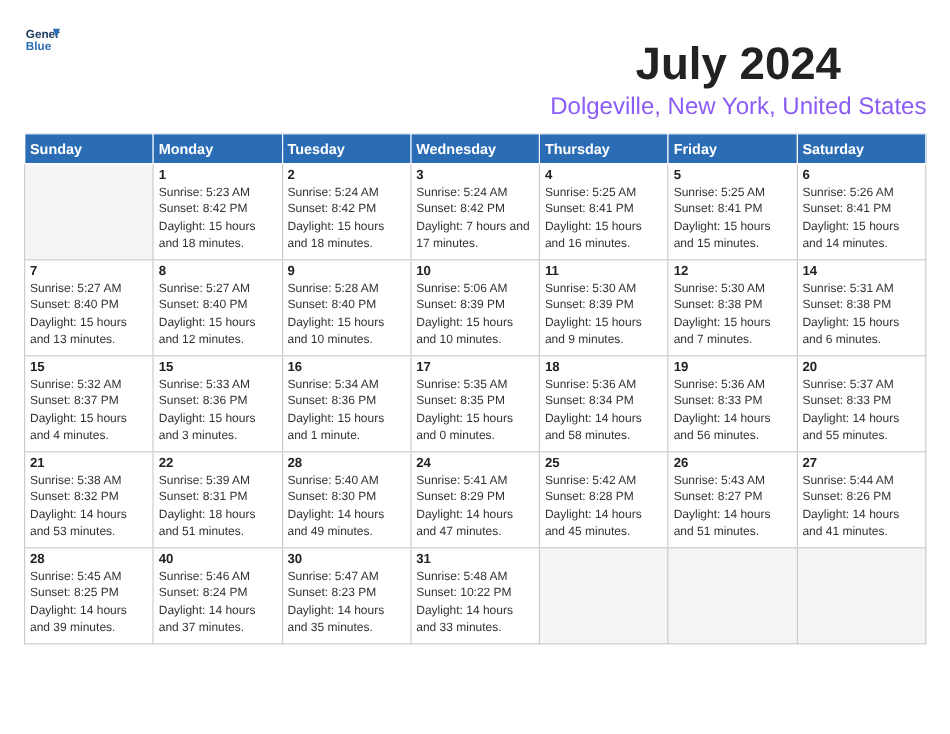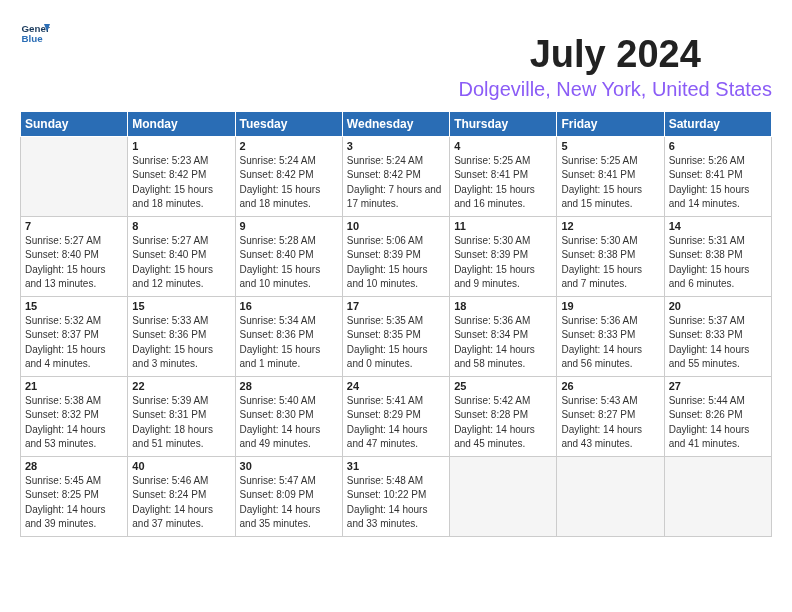--- a/index.html
+++ b/index.html
@@ -221,39 +221,39 @@
           <td>
             <span class="day-num">24</span>
             <div class="cell-info"><span>Sunrise: 5:41 AM</span><br><span>Sunset: 8:29 PM</span><br><span>Daylight: 14 hours and 47 minutes.</span></div>
           </td>
           <td>
             <span class="day-num">25</span>
             <div class="cell-info"><span>Sunrise: 5:42 AM</span><br><span>Sunset: 8:28 PM</span><br><span>Daylight: 14 hours and 45 minutes.</span></div>
           </td>
           <td>
             <span class="day-num">26</span>
-            <div class="cell-info"><span>Sunrise: 5:43 AM</span><br><span>Sunset: 8:27 PM</span><br><span>Daylight: 14 hours and 43 minutes.</span></div>
+            <div class="cell-info"><span>Sunrise: 5:43 AM</span><br><span>Sunset: 8:27 PM</span><br><span>Daylight: 14 hours and 51 minutes.</span></div>
           </td>
           <td>
             <span class="day-num">27</span>
             <div class="cell-info"><span>Sunrise: 5:44 AM</span><br><span>Sunset: 8:26 PM</span><br><span>Daylight: 14 hours and 41 minutes.</span></div>
           </td>
         </tr>
         <tr>
           <td>
             <span class="day-num">28</span>
             <div class="cell-info"><span>Sunrise: 5:45 AM</span><br><span>Sunset: 8:25 PM</span><br><span>Daylight: 14 hours and 39 minutes.</span></div>
           </td>
           <td>
             <span class="day-num">40</span>
             <div class="cell-info"><span>Sunrise: 5:46 AM</span><br><span>Sunset: 8:24 PM</span><br><span>Daylight: 14 hours and 37 minutes.</span></div>
           </td>
           <td>
             <span class="day-num">30</span>
-            <div class="cell-info"><span>Sunrise: 5:47 AM</span><br><span>Sunset: 8:09 PM</span><br><span>Daylight: 14 hours and 35 minutes.</span></div>
+            <div class="cell-info"><span>Sunrise: 5:47 AM</span><br><span>Sunset: 8:23 PM</span><br><span>Daylight: 14 hours and 35 minutes.</span></div>
           </td>
           <td>
             <span class="day-num">31</span>
             <div class="cell-info"><span>Sunrise: 5:48 AM</span><br><span>Sunset: 10:22 PM</span><br><span>Daylight: 14 hours and 33 minutes.</span></div>
           </td>
           <td class="empty"></td>
           <td class="empty"></td>
           <td class="empty"></td>
         </tr>
       </tbody>

